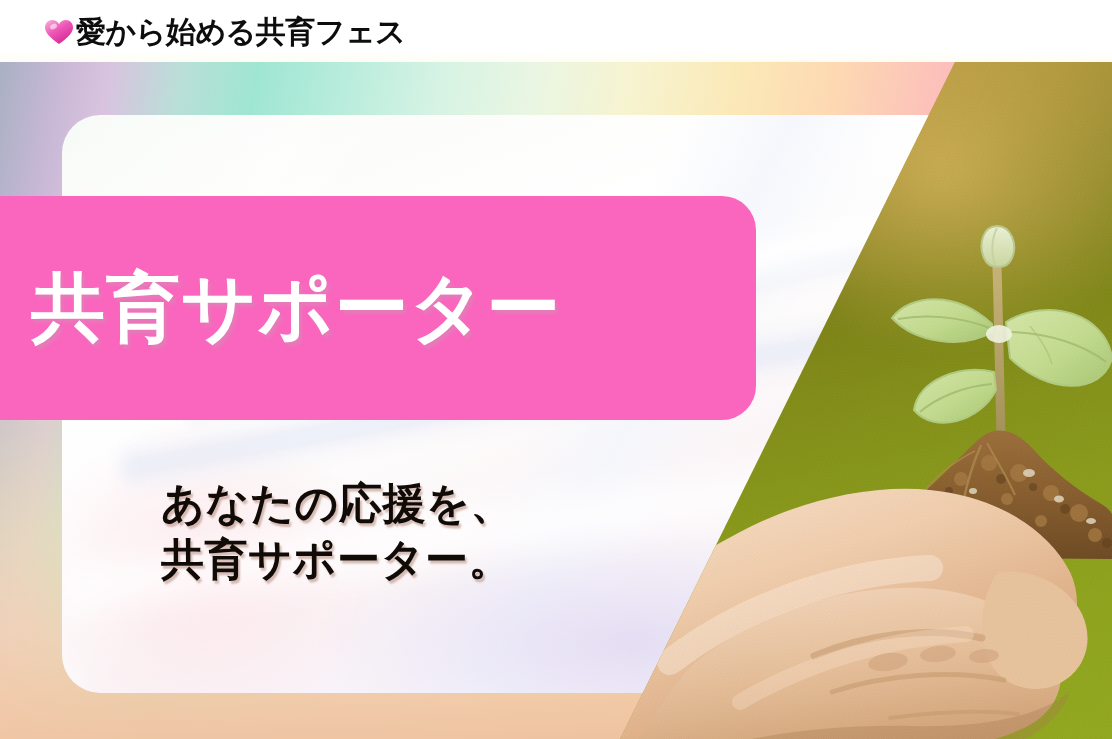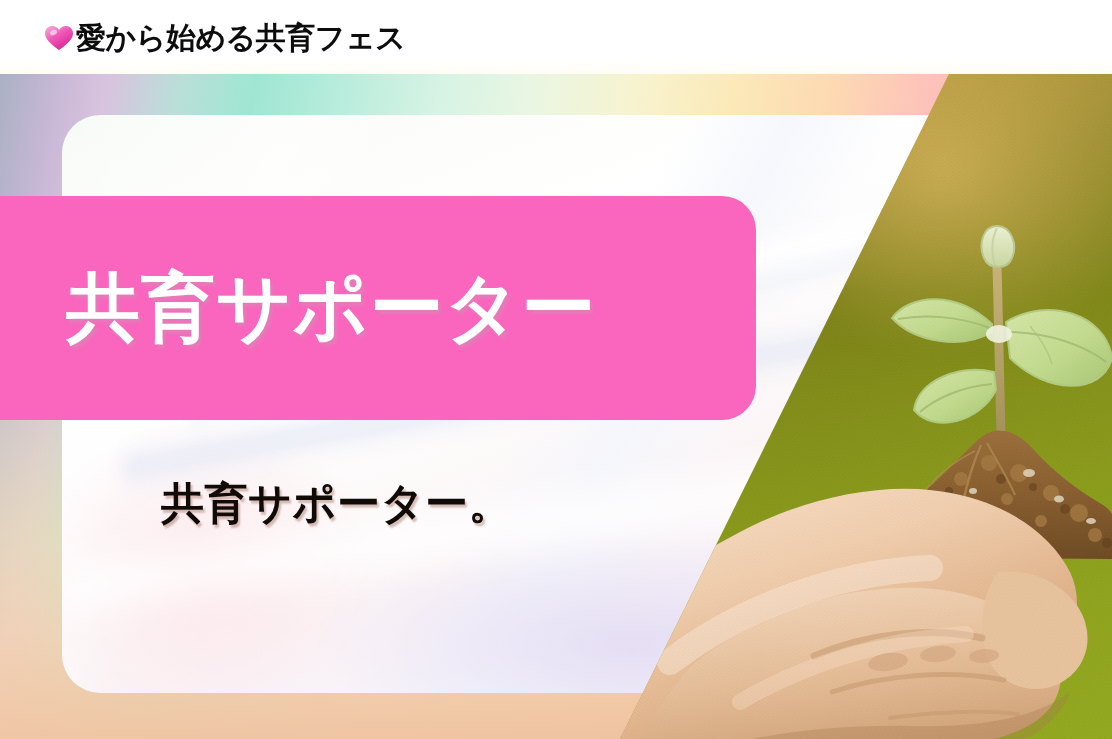--- a/index.html
+++ b/index.html
@@ -17,21 +17,21 @@
     height: 739px;
     overflow: hidden;
     background: #ffffff;
   }
 
   
   #header-bar {
     position: absolute;
     left: 0; top: 0;
     width: 1112px;
-    height: 74px;
+    height: 62px;
     background: linear-gradient(to bottom, #ffffff 0%, #ffffff 82%, #fefdf4 100%);
     display: flex;
     align-items: center;
     z-index: 40;
   }
   #header-inner {
     display: flex;
     align-items: center;
     margin-left: 44px;
     margin-top: 2px;
@@ -187,21 +187,21 @@
     top: 196px;
     width: 796px;
     height: 224px;
     background: #fa66be;
     border-radius: 0 34px 34px 0;
     z-index: 12;
     display: flex;
     align-items: center;
   }
   #banner-title {
-    margin-left: 106px;
+    margin-left: 71px;
     color: #ffffff;
     font-size: 74px;
     font-weight: 700;
     letter-spacing: 1px;
     line-height: 1;
     white-space: nowrap;
     text-shadow: 3px 4px 3px rgba(214,138,180,0.55);
   }
 
   
@@ -293,20 +293,21 @@
     <div id="card-streak-a"></div>
     <div id="card-streak-b"></div>
     <div id="card-streak-c"></div>
   </div>
 
   <div id="pink-banner">
     <div id="banner-title">共育サポーター</div>
   </div>
 
   <div id="subtitle-block">
+    <div>あなたの応援を、</div>
     <div>共育サポーター。</div>
   </div>
 
   <div id="photo-panel">
     <div id="photo-inner"></div>
     <div id="photo-glow"></div>
 
     <div id="seedling">
       <svg viewBox="0 0 240 330" xmlns="http://www.w3.org/2000/svg">
         <defs>

